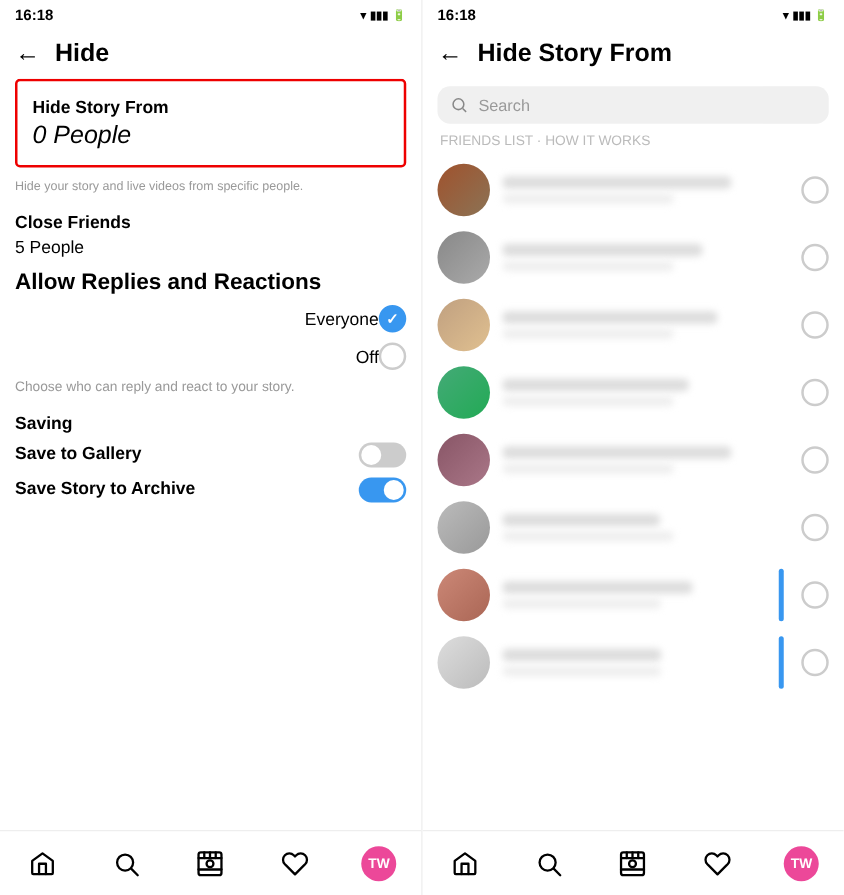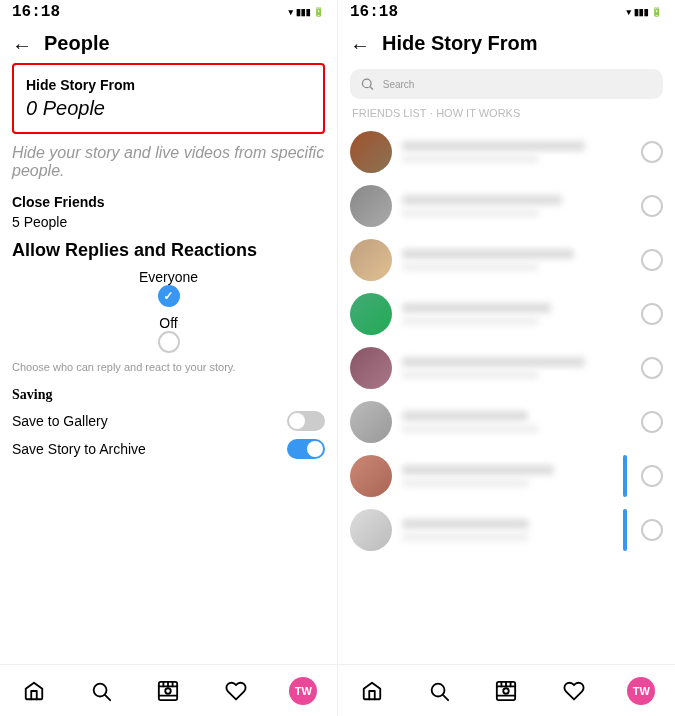--- a/index.html
+++ b/index.html
@@ -36,21 +36,21 @@
     .status-bar {
       display: flex;
       justify-content: space-between;
       align-items: center;
       padding: 4px 12px;
       height: 24px;
       font-size: 11px;
       font-weight: 600;
     }
 
-    .status-time { font-weight: 700; font-size: 16px; font-family: Liberation Mono, monospace; }
+    .status-time { font-weight: 700; font-size: 12px; }
     .status-icons { display: flex; gap: 3px; align-items: center; font-size: 9px; }
 
     
     .header {
       display: flex;
       align-items: center;
       padding: 8px 12px;
       gap: 12px;
     }
     .header-title {
@@ -84,24 +84,23 @@
       font-weight: 600;
       color: #000;
       margin-bottom: 4px;
     }
     .section-value {
       font-size: 20px;
       color: #000;
       font-style: italic;
     }
     .section-hint {
-      font-size: 16px;
+      font-size: 10px;
       color: #999;
       margin-bottom: 14px;
-      font-style: italic;
     }
 
     .divider-section {
       margin: 10px 0;
     }
 
     .section-label {
       font-size: 14px;
       font-weight: 600;
       color: #000;
@@ -117,23 +116,22 @@
     .allow-section { margin-top: 6px; }
     .allow-title {
       font-size: 18px;
       font-weight: 600;
       color: #000;
       margin-bottom: 8px;
     }
     .radio-row {
       display: flex;
       align-items: center;
-      justify-content: flex-start;
+      justify-content: flex-end;
       margin-bottom: 8px;
-      flex-direction: column;
     }
     .radio-label { font-size: 14px; color: #000; }
     .radio-circle {
       width: 22px;
       height: 22px;
       border-radius: 50%;
       border: 2px solid #ccc;
       display: flex;
       align-items: center;
       justify-content: center;
@@ -157,27 +155,26 @@
       margin-bottom: 14px;
     }
 
     
     .saving-section { margin-top: 4px; }
     .saving-title {
       font-size: 14px;
       font-weight: 600;
       color: #000;
       margin-bottom: 8px;
-      font-family: Liberation Serif, serif;
     }
     .toggle-row {
       display: flex;
-      align-items: center;
       justify-content: space-between;
       margin-bottom: 8px;
+      font-weight: bold;
     }
     .toggle-label { font-size: 14px; color: #000; }
     .toggle-switch {
       width: 38px;
       height: 20px;
       border-radius: 10px;
       background: #ccc;
       position: relative;
       cursor: pointer;
     }
@@ -229,21 +226,21 @@
     .search-bar {
       margin: 6px 12px 8px;
       display: flex;
       align-items: center;
       background: #f0f0f0;
       border-radius: 10px;
       padding: 7px 10px;
       gap: 8px;
     }
     .search-input-fake {
-      font-size: 10px;
+      font-size: 13px;
       color: #999;
       background: transparent;
       border: none;
       outline: none;
       width: 100%;
     }
 
     
     .people-list {
       flex: 1;
@@ -321,21 +318,21 @@
     <span class="status-time">16:18</span>
     <div class="status-icons">
       <span>▾</span>
       <span>▮▮▮</span>
       <span>🔋</span>
     </div>
   </div>
 
   <div class="header">
     <span class="back-arrow">←</span>
-    <span class="header-title">People</span>
+    <span class="header-title">Hide</span>
   </div>
 
   <div class="content">
 
     <div class="hide-story-box">
       <div class="section-title">Hide Story From</div>
       <div class="section-value">0 People</div>
     </div>
     <div class="section-hint">Hide your story and live videos from specific people.</div>
 

